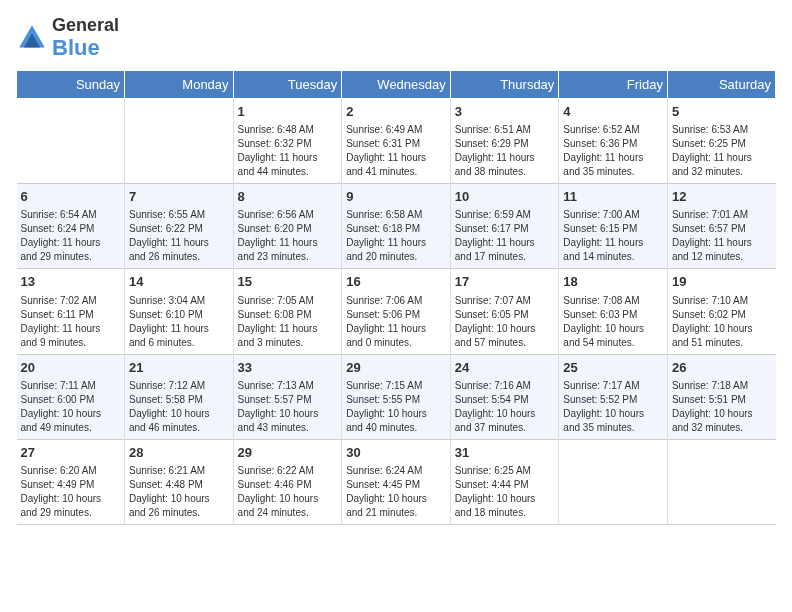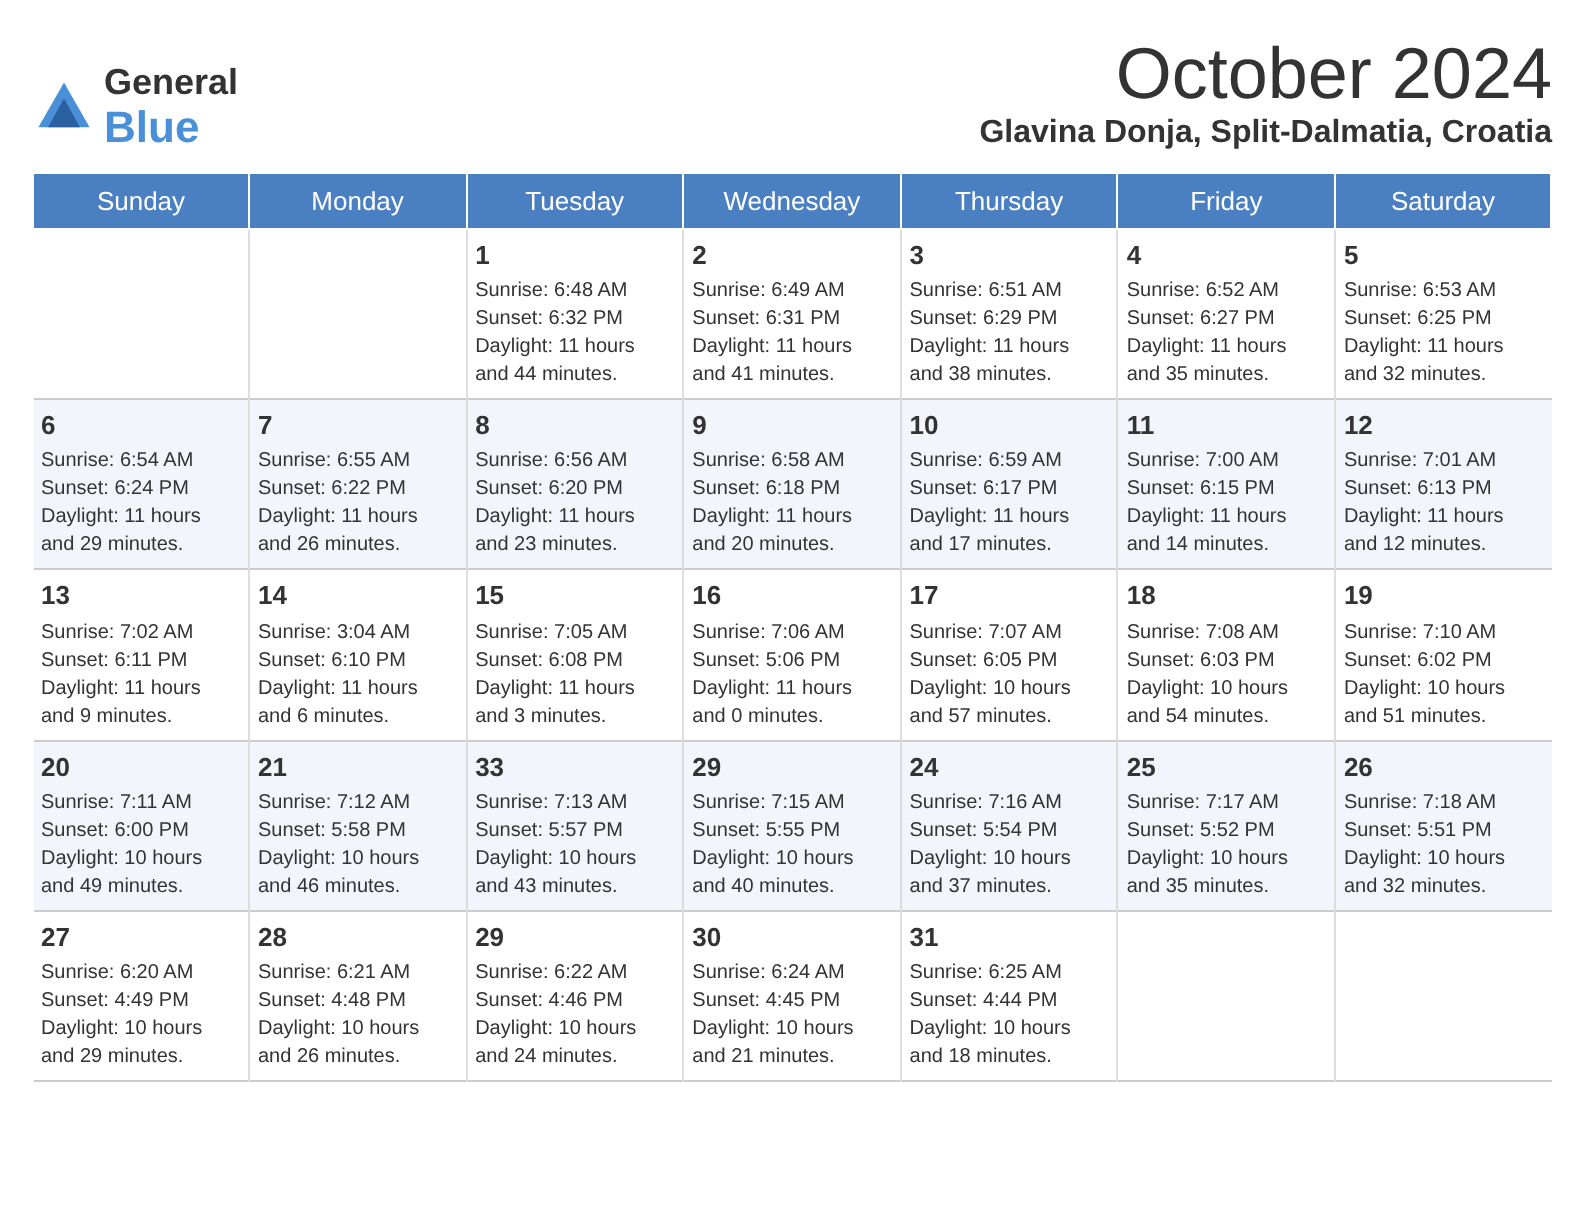--- a/index.html
+++ b/index.html
@@ -6,21 +6,21 @@
     body {
       font-family: Arial, sans-serif;
       background: #fff;
       width: 792px;
       min-height: 612px;
       padding: 16px;
     }
     .header {
       display: flex;
       justify-content: space-between;
-      align-items: flex-end;
+      align-items: center;
       margin-bottom: 10px;
       gap: 48px;
     }
     .logo {
       display: flex;
       align-items: center;
       gap: 4px;
     }
     .logo-text {
       display: flex;
@@ -56,21 +56,21 @@
     }
     table {
       width: 100%;
       border-collapse: collapse;
       font-size: 10.5px;
     }
     thead tr th {
       background-color: #4a7fc1;
       color: #fff;
       padding: 6px 4px;
-      text-align: center;
+      text-align: right;
       font-size: 13px;
       font-weight: normal;
       border: 1px solid #fff;
     }
     tbody tr {
       border-bottom: 1px solid #ccc;
     }
     tbody tr:nth-child(odd) {
       background: #fff;
     }
@@ -105,24 +105,20 @@
 <div class="header">
   <div class="logo">
     <svg class="logo-icon" viewBox="0 0 40 40">
       <polygon points="20,4 36,32 4,32" fill="#4a90d9"></polygon>
       <polygon points="20,14 30,32 10,32" fill="#2a5fa0"></polygon>
     </svg>
     <div class="logo-text">
       <span class="logo-general">General</span>
       <span class="logo-blue">Blue</span>
     </div>
-  </div>
-  <div class="title-block">
-    <div class="month-title">October 2024</div>
-    <div class="location-title">Glavina Donja, Split-Dalmatia, Croatia</div>
   </div>
 </div>
 
 <table>
   <thead>
     <tr>
       <th>Sunday</th>
       <th>Monday</th>
       <th>Tuesday</th>
       <th>Wednesday</th>
@@ -152,21 +148,21 @@
         <td>
           <span class="day-num">3</span>
           <div class="cell-content">Sunrise: 6:51 AM
 Sunset: 6:29 PM
 Daylight: 11 hours
 and 38 minutes.</div>
         </td>
         <td>
           <span class="day-num">4</span>
           <div class="cell-content">Sunrise: 6:52 AM
-Sunset: 6:27 PM
+Sunset: 6:36 PM
 Daylight: 11 hours
 and 35 minutes.</div>
         </td>
         <td>
           <span class="day-num">5</span>
           <div class="cell-content">Sunrise: 6:53 AM
 Sunset: 6:25 PM
 Daylight: 11 hours
 and 32 minutes.</div>
         </td>
@@ -210,21 +206,21 @@
         <td>
           <span class="day-num">11</span>
           <div class="cell-content">Sunrise: 7:00 AM
 Sunset: 6:15 PM
 Daylight: 11 hours
 and 14 minutes.</div>
         </td>
         <td>
           <span class="day-num">12</span>
           <div class="cell-content">Sunrise: 7:01 AM
-Sunset: 6:13 PM
+Sunset: 6:57 PM
 Daylight: 11 hours
 and 12 minutes.</div>
         </td>
       </tr>
       <tr>
         <td>
           <span class="day-num">13</span>
           <div class="cell-content">Sunrise: 7:02 AM
 Sunset: 6:11 PM
 Daylight: 11 hours

